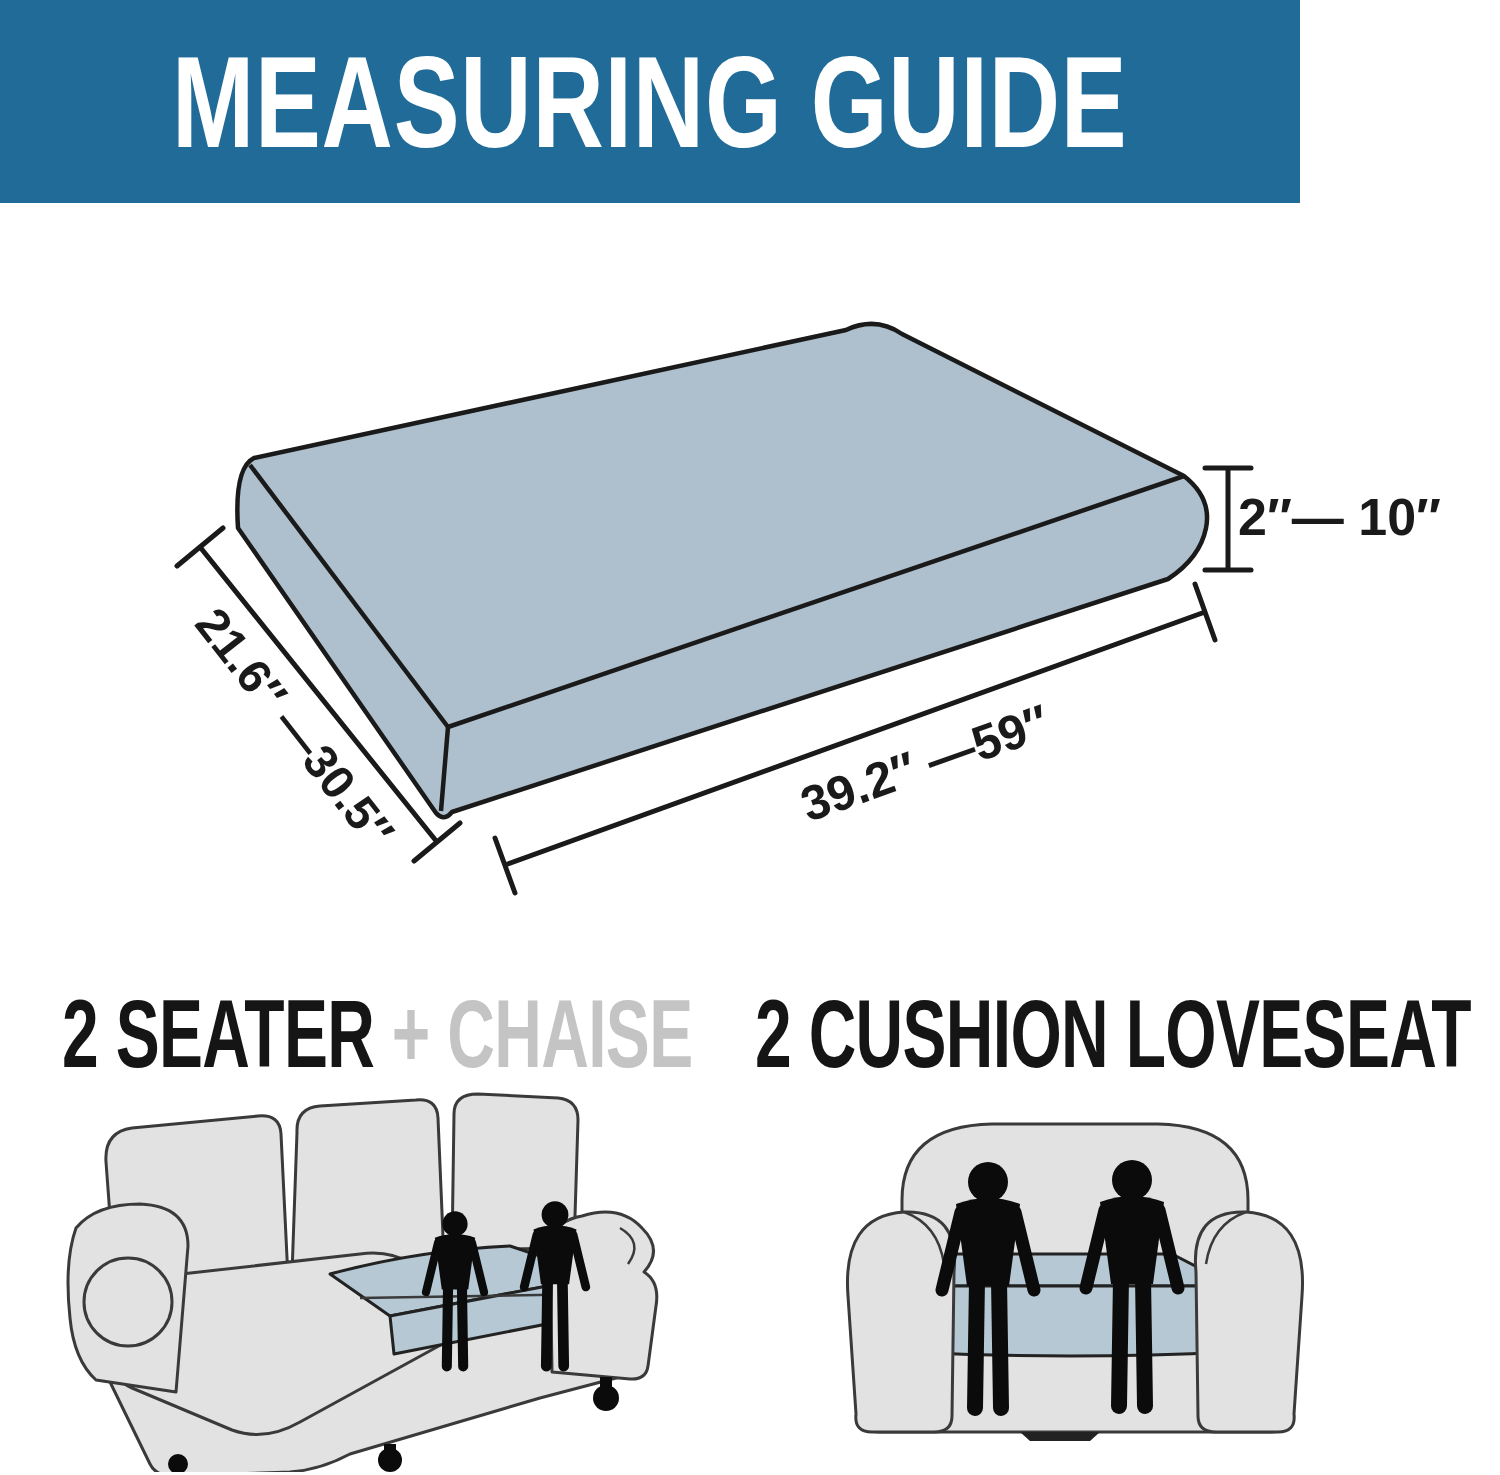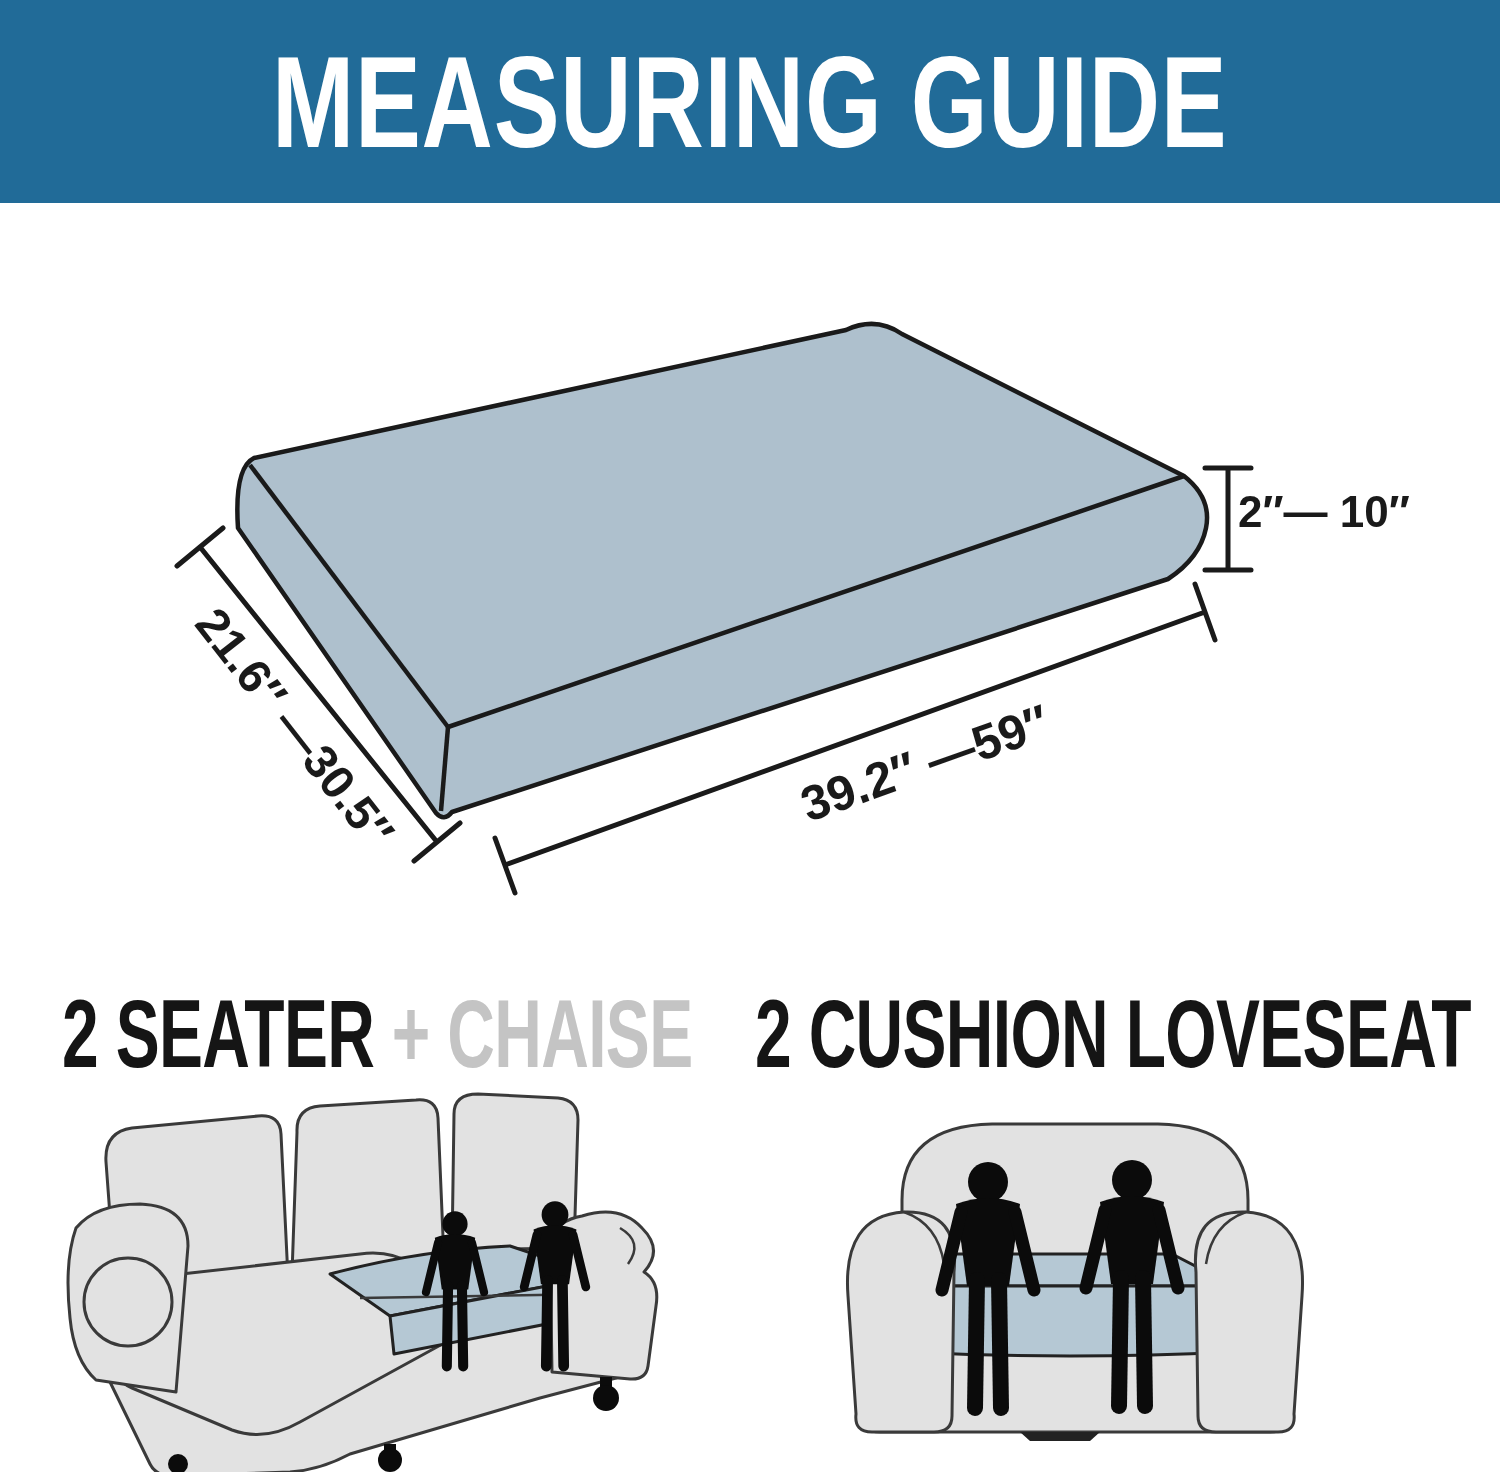--- a/index.html
+++ b/index.html
@@ -2,21 +2,21 @@
 <html><head>
 <meta charset="utf-8">
 <style>
   html,body{margin:0;padding:0;}
   body{
     width:1500px;height:1475px;position:relative;overflow:hidden;
     background:#ffffff;font-family:"Liberation Sans",sans-serif;
   }
   
   .banner{
-    position:absolute;left:0;top:0;width:1500px;height:203px;
+    position:absolute;left:0;top:0;width:1300px;height:203px;
     background:#216b98;display:flex;align-items:center;justify-content:center;
   }
   .banner-title{
     color:#ffffff;font-size:130px;font-weight:800;letter-spacing:1px;
     transform:scaleX(0.76);transform-origin:center;white-space:nowrap;
   }
   
   .diagram-wrap{position:absolute;left:0;top:205px;width:1500px;height:790px;}
   .diagram-wrap svg{position:absolute;left:0;top:0;}
   .dim-label{
@@ -24,21 +24,21 @@
   }
   .dim-depth{
     left:95px;top:700px;width:400px;text-align:center;font-size:47px;
     transform:rotate(52deg);transform-origin:center;
   }
   .dim-width{
     left:725px;top:735px;width:400px;text-align:center;font-size:49px;
     transform:rotate(-19.5deg);transform-origin:center;
   }
   .dim-height{
-    left:1238px;top:487px;font-size:44px;font-weight:800;
+    left:1238px;top:487px;font-size:52px;font-weight:800;
   }
   
   .section-title{
     position:absolute;top:978px;font-size:97px;font-weight:800;color:#151515;
     white-space:nowrap;transform:scaleX(0.68);transform-origin:left center;
     letter-spacing:-1px;
   }
   .title-left{left:62px;}
   .title-right{left:755px;}
   .title-muted{color:#c4c4c4;}

